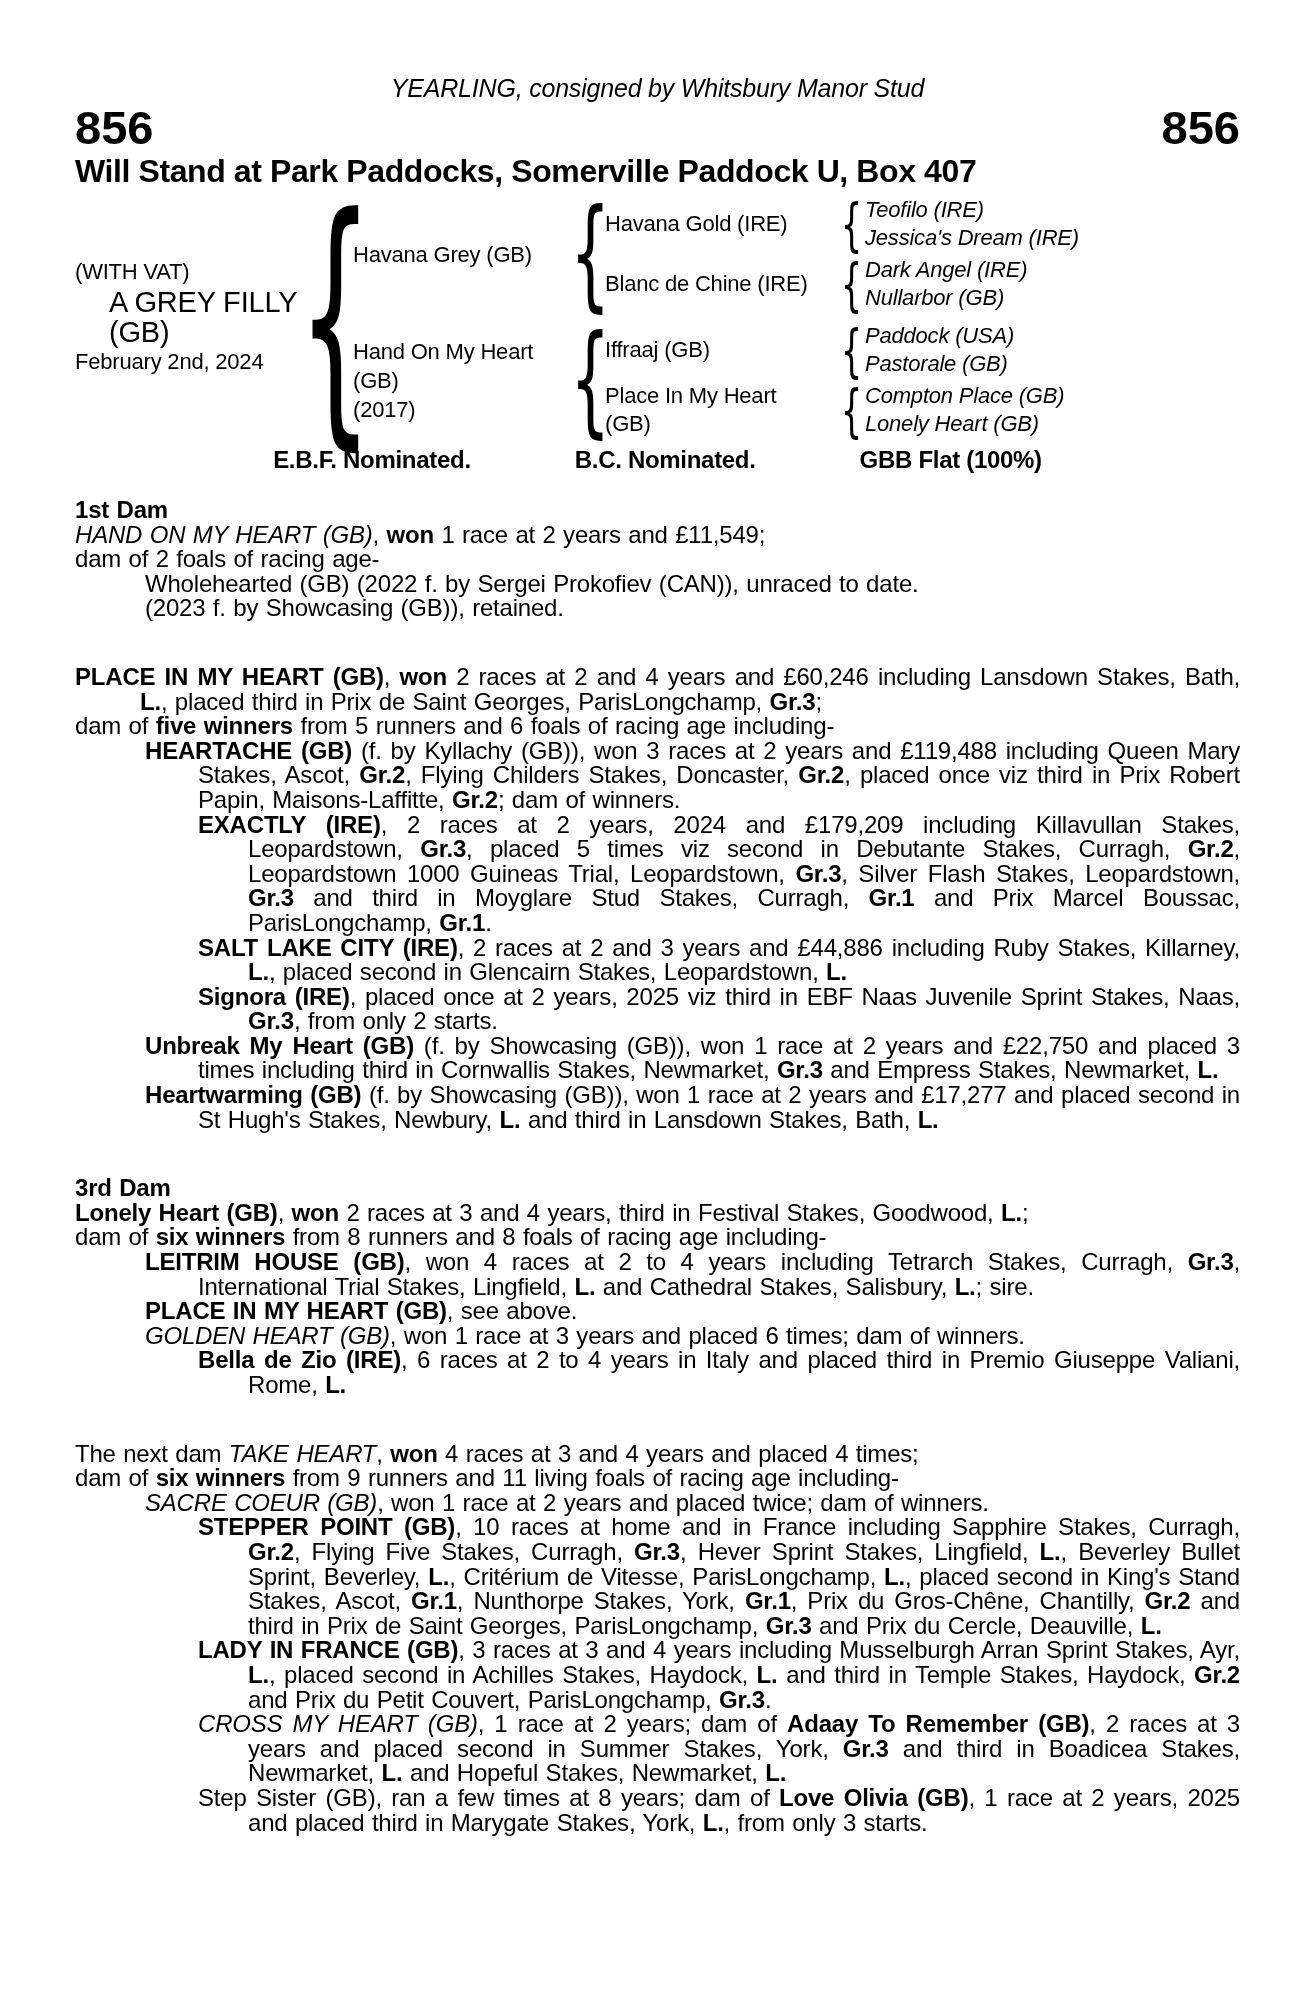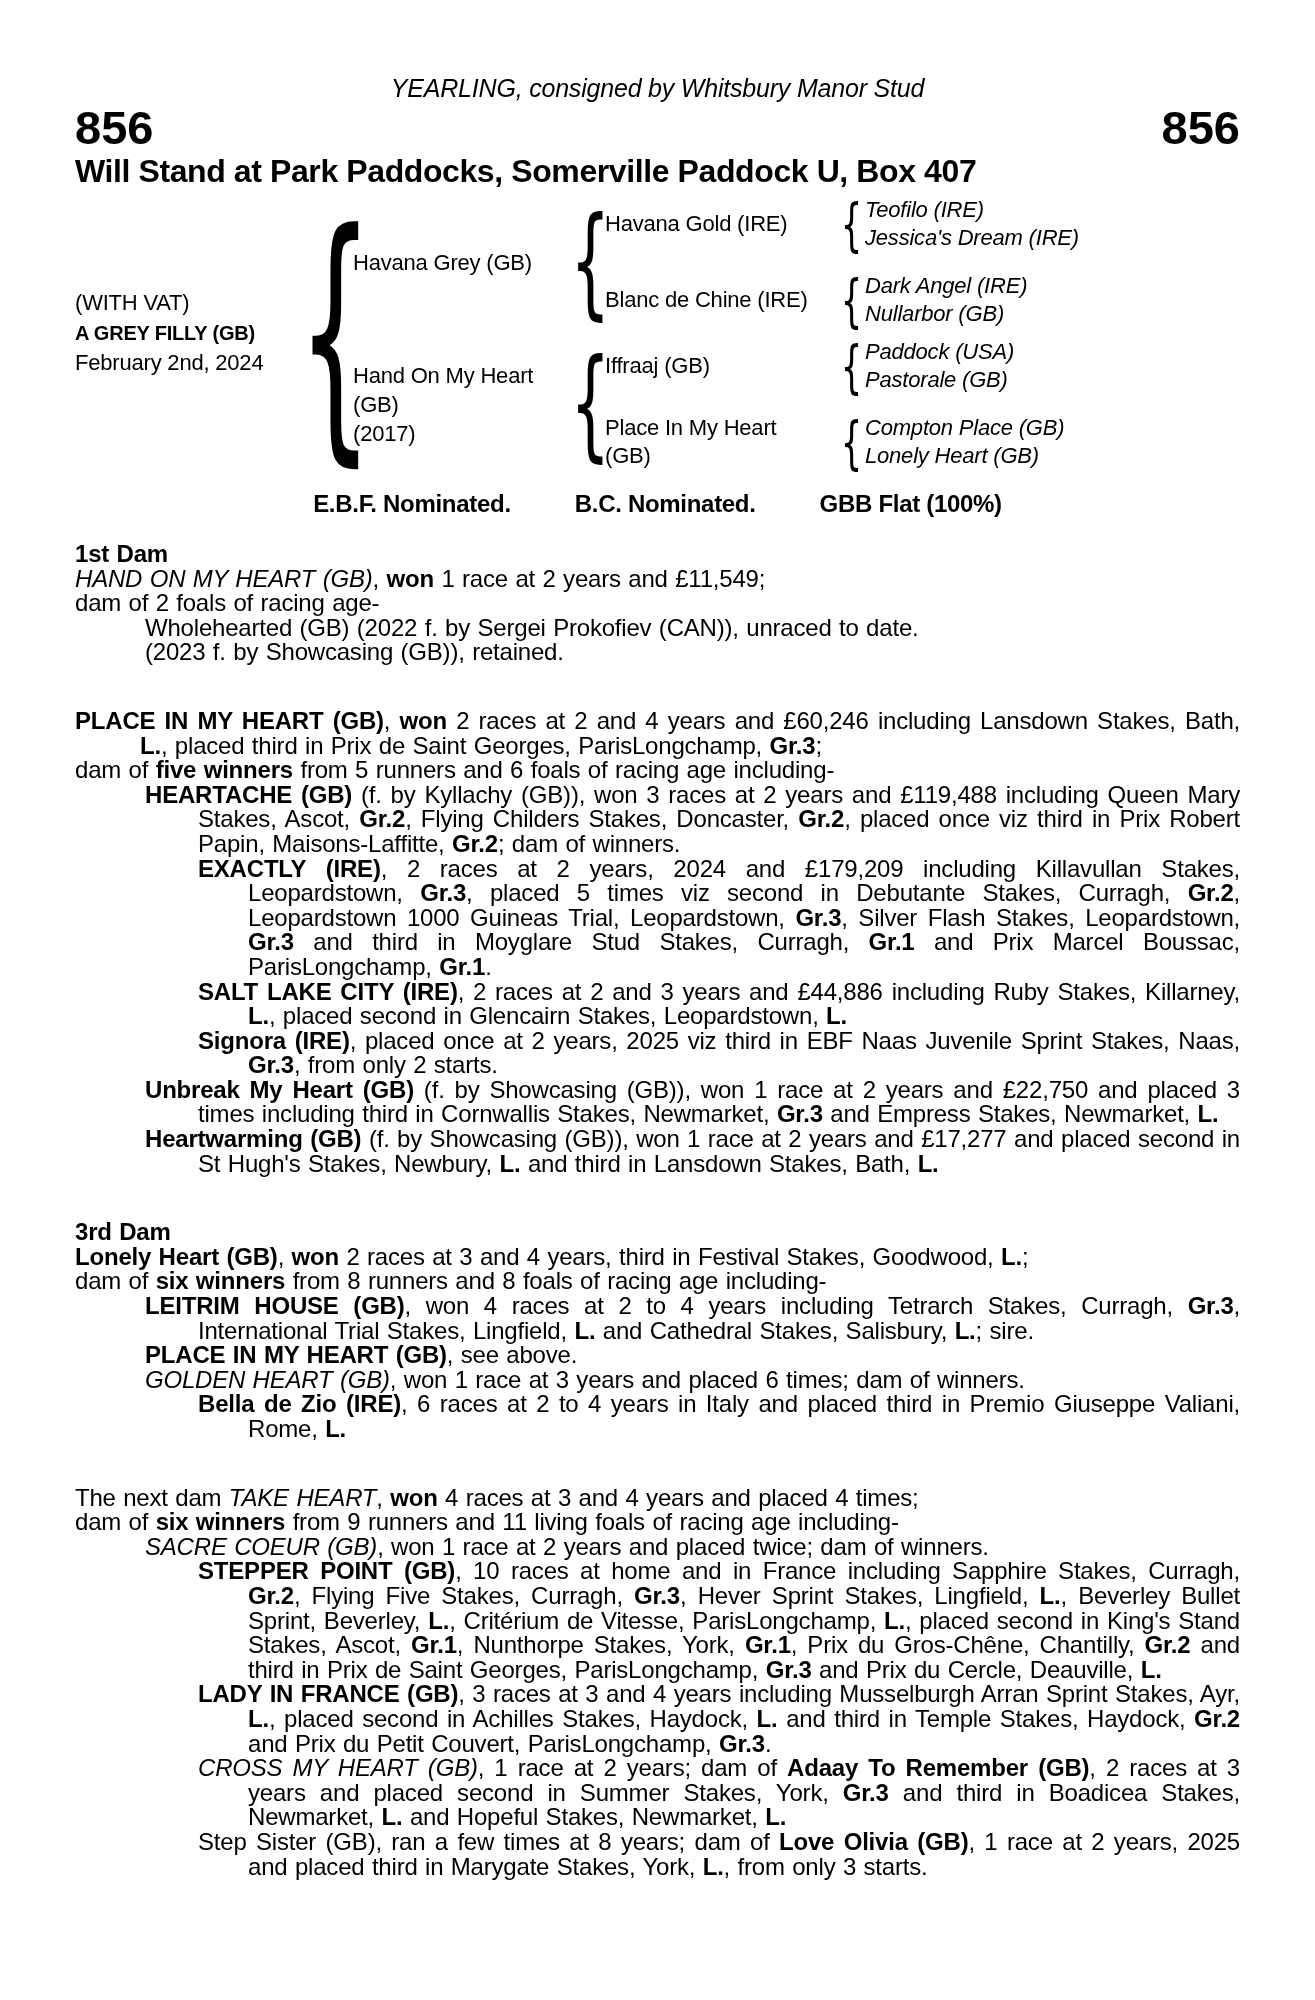--- a/index.html
+++ b/index.html
@@ -24,47 +24,47 @@
     letter-spacing:-0.4px;
   }
 
   
   .pedigree{
     display:flex;align-items:center;margin-top:10px;font-size:22px;
     letter-spacing:-0.2px;
   }
   .ped-info{width:242px;flex:0 0 auto;}
   .ped-info .vat{font-size:22px;line-height:30px;}
-  .ped-info .name{font-weight:bold;font-size:20px;line-height:30px;letter-spacing:-0.2px;}
+  .ped-info .name{font-weight:normal;font-size:29px;line-height:30px;letter-spacing:-0.2px;margin-left:34px;}
   .ped-info .date{font-size:22px;line-height:30px;}
 
   .brace{display:flex;align-items:center;justify-content:center;flex:0 0 auto;overflow:visible;}
   .brace::before{
     content:"{";display:block;font-family:"DejaVu Sans",sans-serif;
     font-weight:normal;line-height:0;
   }
   .brace-lg{width:36px;}
   .brace-lg::before{font-size:215px;transform:scale(0.55,1.25);}
   .brace-md{width:30px;}
   .brace-md::before{font-size:105px;transform:scale(0.6,1.15);}
   .brace-sm{width:28px;}
   .brace-sm::before{font-size:52px;transform:scale(0.65,1.1);}
 
   .ped-families{display:flex;flex-direction:column;gap:10px;flex:1 1 auto;}
   .family{display:flex;align-items:center;}
   .gen1{width:222px;flex:0 0 auto;white-space:pre-line;line-height:29px;}
-  .parents{display:flex;flex-direction:column;gap:20px;flex:1 1 auto;}
+  .parents{display:flex;flex-direction:column;gap:4px;flex:1 1 auto;}
   .parent-row{display:flex;align-items:center;}
   .gen2{width:232px;flex:0 0 auto;white-space:pre-line;line-height:28px;}
   .gen3pair{display:flex;flex-direction:column;justify-content:space-between;line-height:28px;flex:1 1 auto;font-style:italic;}
 
   
   .noms{
-    display:flex;justify-content:center;gap:64px;font-weight:bold;
-    font-size:24px;line-height:28px;margin-top:20px;letter-spacing:-0.3px;
+    display:flex;justify-content:center;gap:104px;font-weight:bold;
+    font-size:24px;line-height:28px;margin-top:8px;letter-spacing:-0.3px;
   }
 
   
   .catalog-body{
     margin-top:24px;font-size:24px;line-height:24.6px;
     text-align:justify;letter-spacing:-0.2px;word-spacing:1px;
   }
   .dam-section{margin-top:44px;}
   .dam-section:first-child{margin-top:0;}
   .dam-heading{font-weight:bold;text-align:left;}

